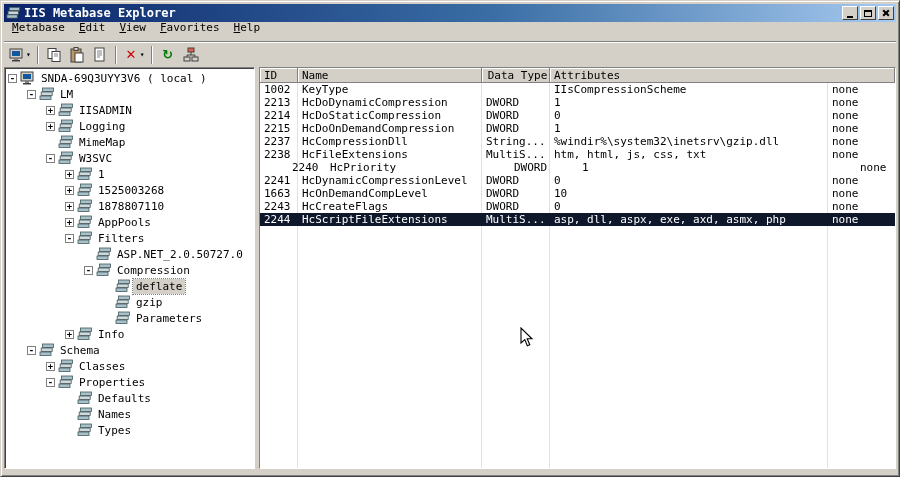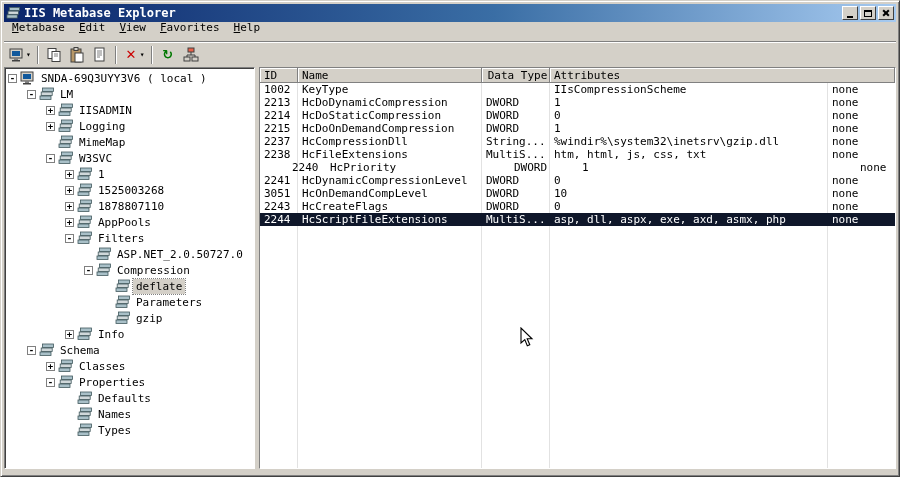--- a/index.html
+++ b/index.html
@@ -376,33 +376,33 @@
         <div class="tree-row">
           <span class="tree-indent" style="width: 98px;"></span>
           <span class="expander"></span>
           <span class="tree-icon">
             <svg width="16" height="14" viewBox="0 0 16 14">
               <rect x="3.5" y="1" width="11" height="3.4" fill="#a9c0c8" stroke="#40585c" stroke-width="0.8"></rect>
               <rect x="2.2" y="5" width="11" height="3.4" fill="#d0d8da" stroke="#40585c" stroke-width="0.8"></rect>
               <rect x="1" y="9" width="11" height="3.4" fill="#a9c0c8" stroke="#40585c" stroke-width="0.8"></rect>
             </svg>
           </span>
+          <span class="tree-label">gzip</span>
+        </div>
+        <div class="tree-row">
+          <span class="tree-indent" style="width: 98px;"></span>
+          <span class="expander"></span>
+          <span class="tree-icon">
+            <svg width="16" height="14" viewBox="0 0 16 14">
+              <rect x="3.5" y="1" width="11" height="3.4" fill="#a9c0c8" stroke="#40585c" stroke-width="0.8"></rect>
+              <rect x="2.2" y="5" width="11" height="3.4" fill="#d0d8da" stroke="#40585c" stroke-width="0.8"></rect>
+              <rect x="1" y="9" width="11" height="3.4" fill="#a9c0c8" stroke="#40585c" stroke-width="0.8"></rect>
+            </svg>
+          </span>
           <span class="tree-label">Parameters</span>
-        </div>
-        <div class="tree-row">
-          <span class="tree-indent" style="width: 98px;"></span>
-          <span class="expander"></span>
-          <span class="tree-icon">
-            <svg width="16" height="14" viewBox="0 0 16 14">
-              <rect x="3.5" y="1" width="11" height="3.4" fill="#a9c0c8" stroke="#40585c" stroke-width="0.8"></rect>
-              <rect x="2.2" y="5" width="11" height="3.4" fill="#d0d8da" stroke="#40585c" stroke-width="0.8"></rect>
-              <rect x="1" y="9" width="11" height="3.4" fill="#a9c0c8" stroke="#40585c" stroke-width="0.8"></rect>
-            </svg>
-          </span>
-          <span class="tree-label">gzip</span>
         </div>
         <div class="tree-row">
           <span class="tree-indent" style="width: 60px;"></span>
           <span class="expander box">+</span>
           <span class="tree-icon">
             <svg width="16" height="14" viewBox="0 0 16 14">
               <rect x="3.5" y="1" width="11" height="3.4" fill="#a9c0c8" stroke="#40585c" stroke-width="0.8"></rect>
               <rect x="2.2" y="5" width="11" height="3.4" fill="#d0d8da" stroke="#40585c" stroke-width="0.8"></rect>
               <rect x="1" y="9" width="11" height="3.4" fill="#a9c0c8" stroke="#40585c" stroke-width="0.8"></rect>
             </svg>
@@ -545,21 +545,21 @@
             <div class="lcell" style="flex: 1 1 0%;">none</div>
           </div>
           <div class="lrow">
             <div class="lcell" style="width: 38px; min-width: 38px;">2241</div>
             <div class="lcell" style="width: 184px; min-width: 184px;">HcDynamicCompressionLevel</div>
             <div class="lcell" style="width: 68px; min-width: 68px;">DWORD</div>
             <div class="lcell" style="width: 278px; min-width: 278px;">0</div>
             <div class="lcell" style="flex: 1 1 0%;">none</div>
           </div>
           <div class="lrow">
-            <div class="lcell" style="width: 38px; min-width: 38px;">3051</div>
+            <div class="lcell" style="width: 38px; min-width: 38px;">1663</div>
             <div class="lcell" style="width: 184px; min-width: 184px;">HcOnDemandCompLevel</div>
             <div class="lcell" style="width: 68px; min-width: 68px;">DWORD</div>
             <div class="lcell" style="width: 278px; min-width: 278px;">10</div>
             <div class="lcell" style="flex: 1 1 0%;">none</div>
           </div>
           <div class="lrow">
             <div class="lcell" style="width: 38px; min-width: 38px;">2243</div>
             <div class="lcell" style="width: 184px; min-width: 184px;">HcCreateFlags</div>
             <div class="lcell" style="width: 68px; min-width: 68px;">DWORD</div>
             <div class="lcell" style="width: 278px; min-width: 278px;">0</div>

